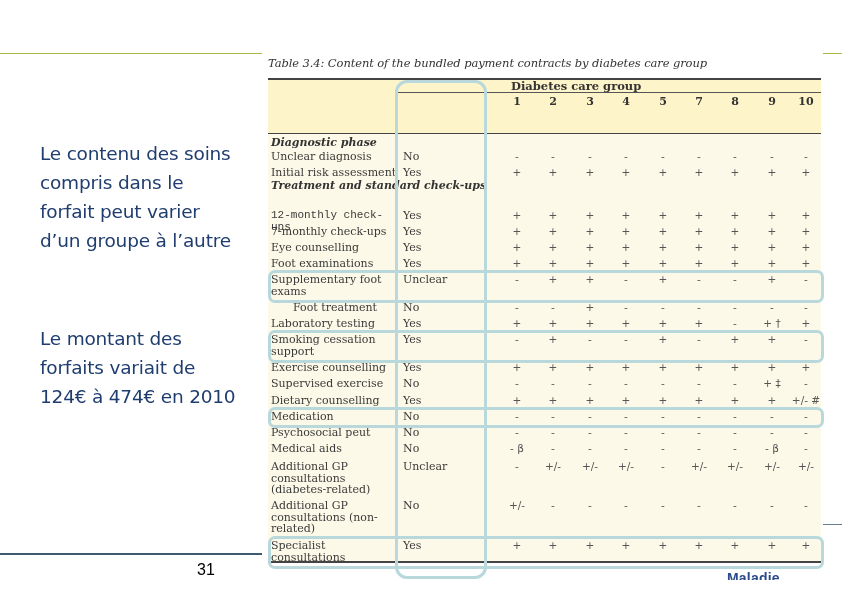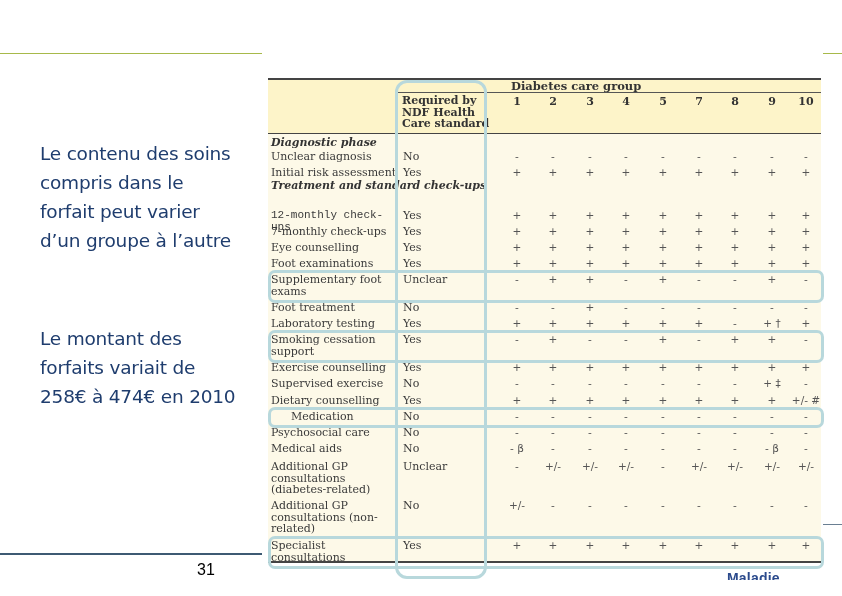--- a/index.html
+++ b/index.html
@@ -83,35 +83,35 @@
   </style>
 </head>
 <body>
 
 <div class="top-rule-left"></div>
 <div class="top-rule-right"></div>
 <div class="bottom-rule"></div>
 <div class="bottom-rule-right"></div>
 
 <div class="side-text t1">Le contenu des soins compris dans le forfait peut varier d’un groupe à l’autre</div>
-<div class="side-text t2">Le montant des forfaits variait de 258€ à 474€ en 2010</div>
+<div class="side-text t2">Le montant des forfaits variait de 124€ à 474€ en 2010</div>
 
 <div class="page-number">31</div>
 <div class="logo-fragment">Maladie</div>
 
 <div class="figure">
+  <div class="caption">Table 3.4: Content of the bundled payment contracts by diabetes care group</div>
   <div class="table-bg"></div>
   <div class="header-band"></div>
   <div class="rule r1"></div>
   <div class="subhead-rule"></div>
   <div class="rule r2"></div>
   <div class="rule r3"></div>
 
   <div class="group-title">Diabetes care group</div>
-  <div class="req-head">Required by NDF Health Care standard</div>
 
   <div id="col-heads">
       <div class="col-head" style="left: 242px;">1</div>
       <div class="col-head" style="left: 278px;">2</div>
       <div class="col-head" style="left: 315px;">3</div>
       <div class="col-head" style="left: 351px;">4</div>
       <div class="col-head" style="left: 388px;">5</div>
       <div class="col-head" style="left: 424px;">7</div>
       <div class="col-head" style="left: 460px;">8</div>
       <div class="col-head" style="left: 497px;">9</div>
@@ -205,21 +205,21 @@
         <div class="cell" style="top: 224px; left: 276px;">+</div>
         <div class="cell" style="top: 224px; left: 313px;">+</div>
         <div class="cell" style="top: 224px; left: 349px;">-</div>
         <div class="cell" style="top: 224px; left: 386px;">+</div>
         <div class="cell" style="top: 224px; left: 422px;">-</div>
         <div class="cell" style="top: 224px; left: 458px;">-</div>
         <div class="cell" style="top: 224px; left: 495px;">+</div>
         <div class="cell" style="top: 224px; left: 529px;">-</div>
       </div>
       <div>
-        <div class="row-label" style="top: 252px;">Foot treatment</div>
+        <div class="row-label" style="top: 252px; text-align: center;">Foot treatment</div>
         <div class="row-req" style="top: 252px;">No</div>
         <div class="cell" style="top: 252px; left: 240px;">-</div>
         <div class="cell" style="top: 252px; left: 276px;">-</div>
         <div class="cell" style="top: 252px; left: 313px;">+</div>
         <div class="cell" style="top: 252px; left: 349px;">-</div>
         <div class="cell" style="top: 252px; left: 386px;">-</div>
         <div class="cell" style="top: 252px; left: 422px;">-</div>
         <div class="cell" style="top: 252px; left: 458px;">-</div>
         <div class="cell" style="top: 252px; left: 495px;">-</div>
         <div class="cell" style="top: 252px; left: 529px;">-</div>
@@ -283,34 +283,34 @@
         <div class="cell" style="top: 345px; left: 276px;">+</div>
         <div class="cell" style="top: 345px; left: 313px;">+</div>
         <div class="cell" style="top: 345px; left: 349px;">+</div>
         <div class="cell" style="top: 345px; left: 386px;">+</div>
         <div class="cell" style="top: 345px; left: 422px;">+</div>
         <div class="cell" style="top: 345px; left: 458px;">+</div>
         <div class="cell" style="top: 345px; left: 495px;">+</div>
         <div class="cell" style="top: 345px; left: 529px;">+/- #</div>
       </div>
       <div>
-        <div class="row-label" style="top: 361px; margin-left: 20px;">Medication</div>
+        <div class="row-label" style="top: 361px;">Medication</div>
         <div class="row-req" style="top: 361px;">No</div>
         <div class="cell" style="top: 361px; left: 240px;">-</div>
         <div class="cell" style="top: 361px; left: 276px;">-</div>
         <div class="cell" style="top: 361px; left: 313px;">-</div>
         <div class="cell" style="top: 361px; left: 349px;">-</div>
         <div class="cell" style="top: 361px; left: 386px;">-</div>
         <div class="cell" style="top: 361px; left: 422px;">-</div>
         <div class="cell" style="top: 361px; left: 458px;">-</div>
         <div class="cell" style="top: 361px; left: 495px;">-</div>
         <div class="cell" style="top: 361px; left: 529px;">-</div>
       </div>
       <div>
-        <div class="row-label" style="top: 377px;">Psychosocial care</div>
+        <div class="row-label" style="top: 377px;">Psychosocial peut</div>
         <div class="row-req" style="top: 377px;">No</div>
         <div class="cell" style="top: 377px; left: 240px;">-</div>
         <div class="cell" style="top: 377px; left: 276px;">-</div>
         <div class="cell" style="top: 377px; left: 313px;">-</div>
         <div class="cell" style="top: 377px; left: 349px;">-</div>
         <div class="cell" style="top: 377px; left: 386px;">-</div>
         <div class="cell" style="top: 377px; left: 422px;">-</div>
         <div class="cell" style="top: 377px; left: 458px;">-</div>
         <div class="cell" style="top: 377px; left: 495px;">-</div>
         <div class="cell" style="top: 377px; left: 529px;">-</div>

